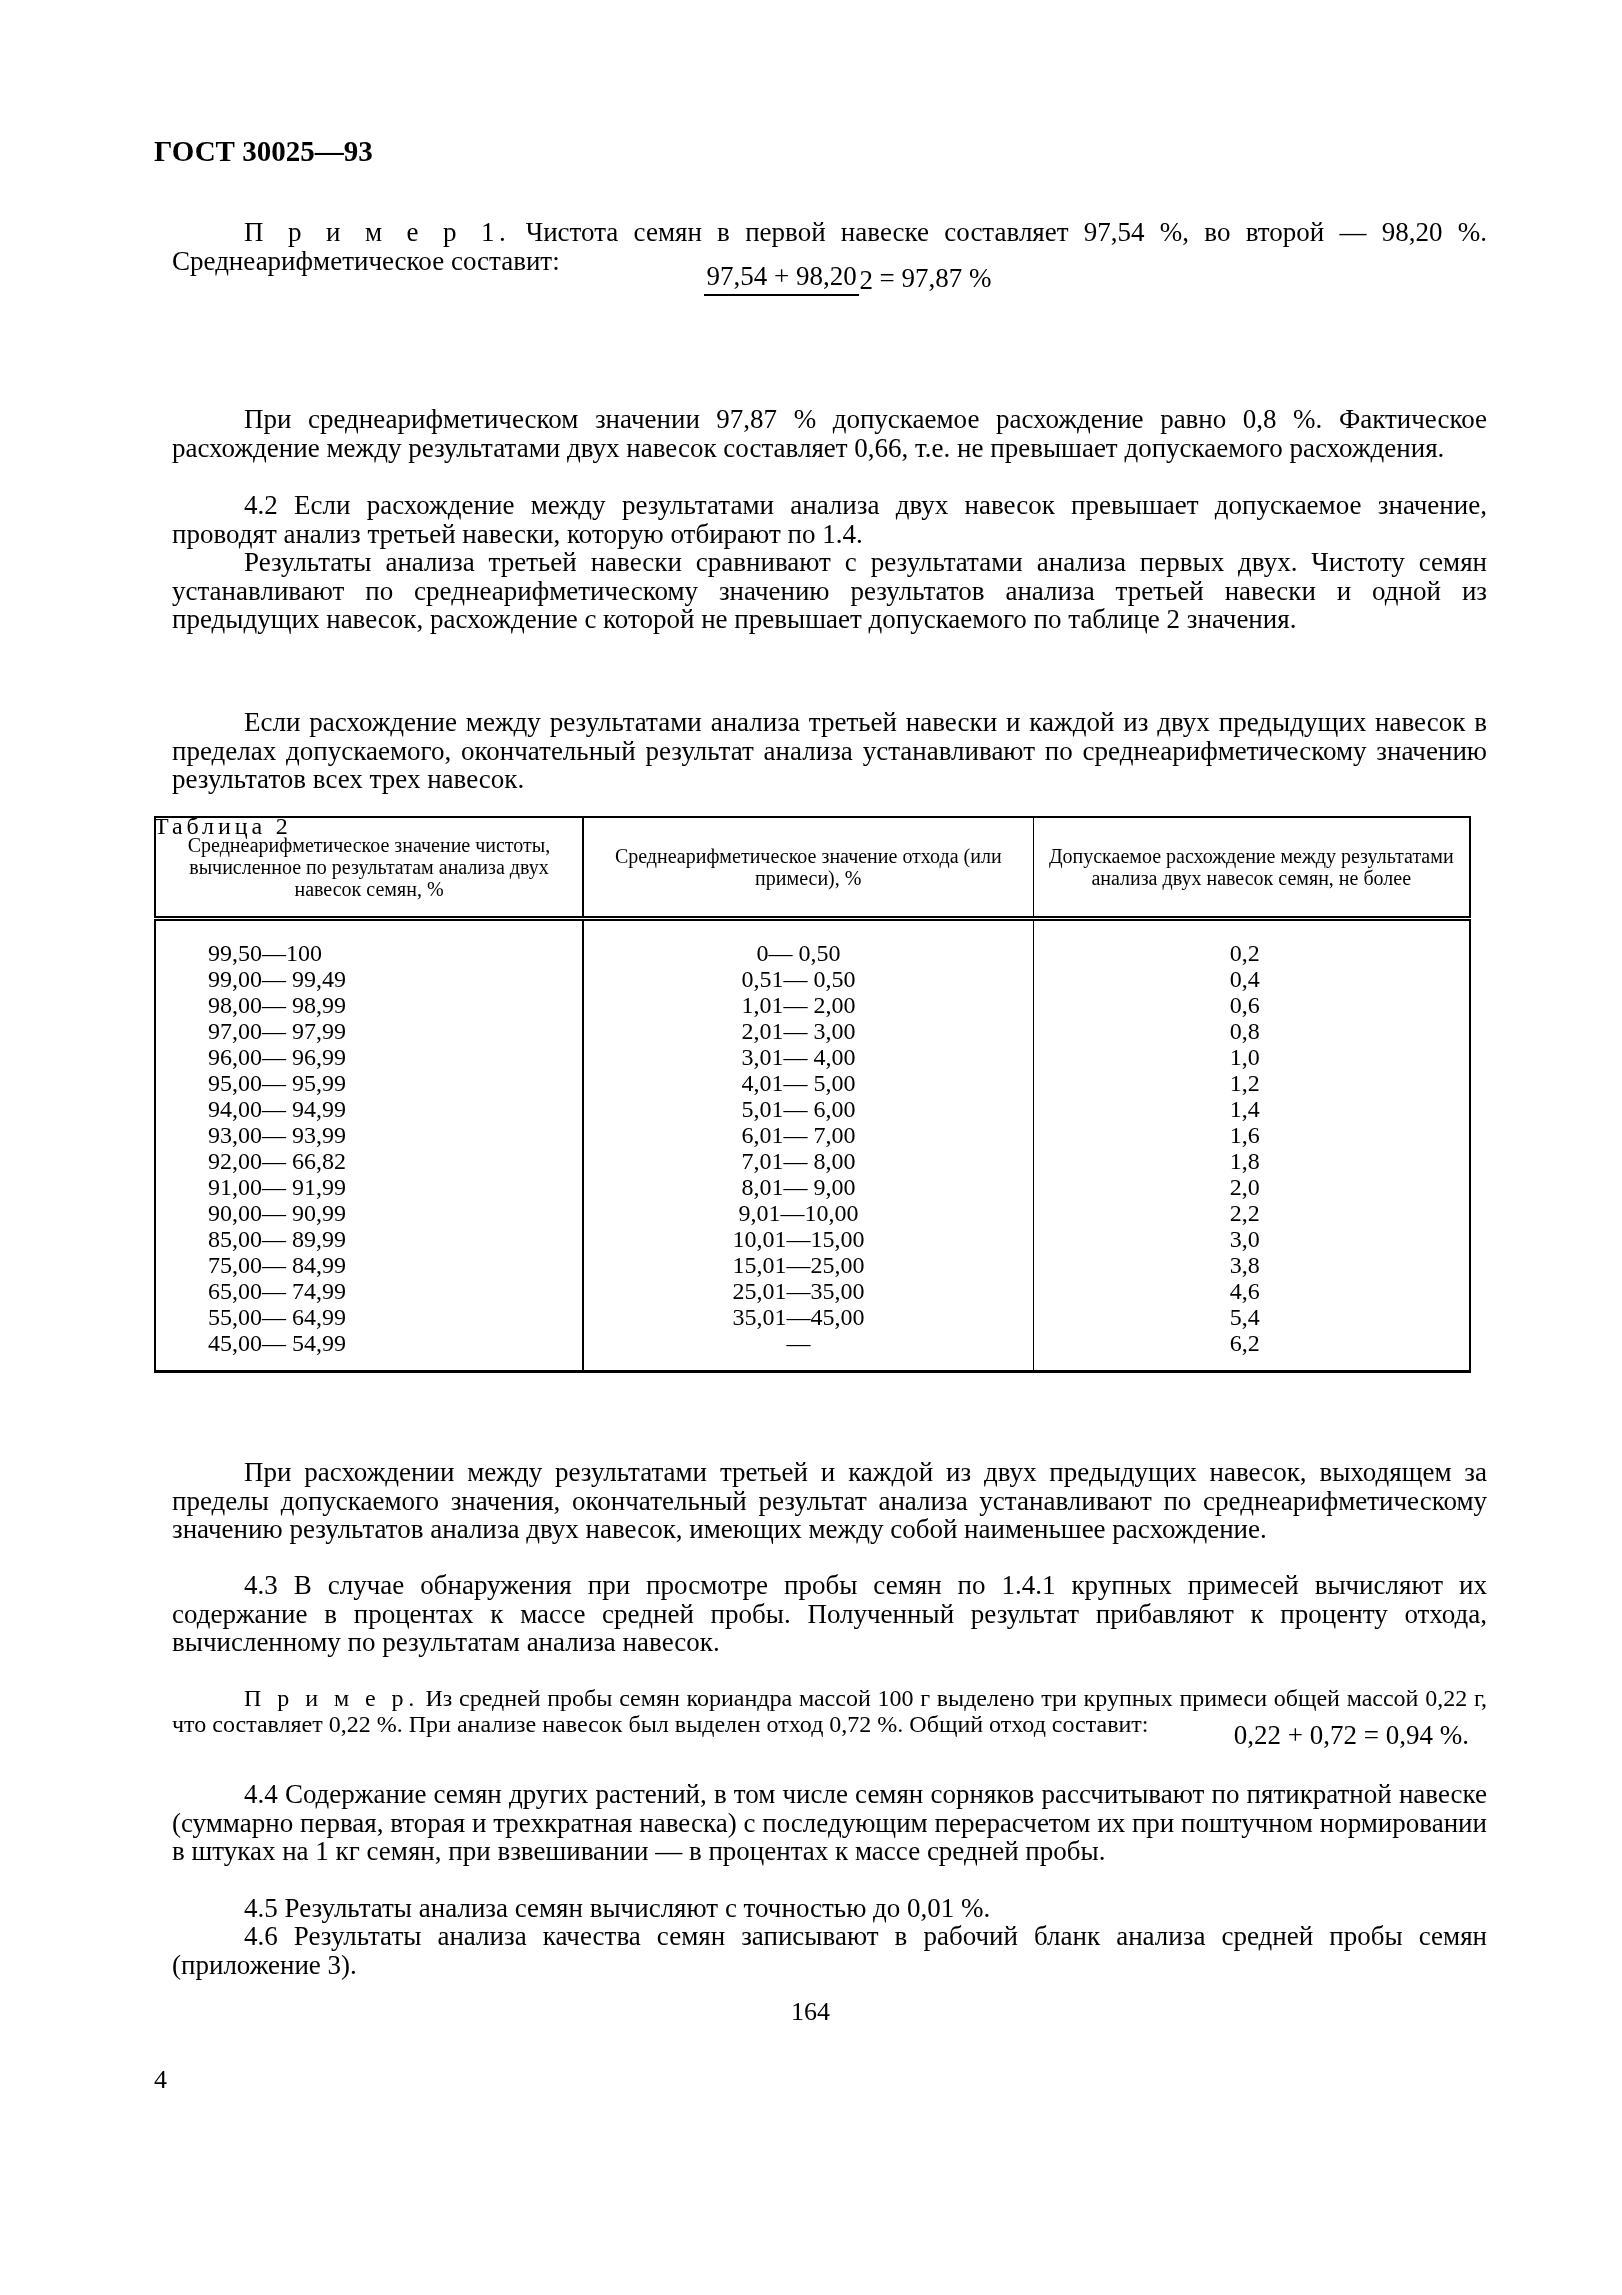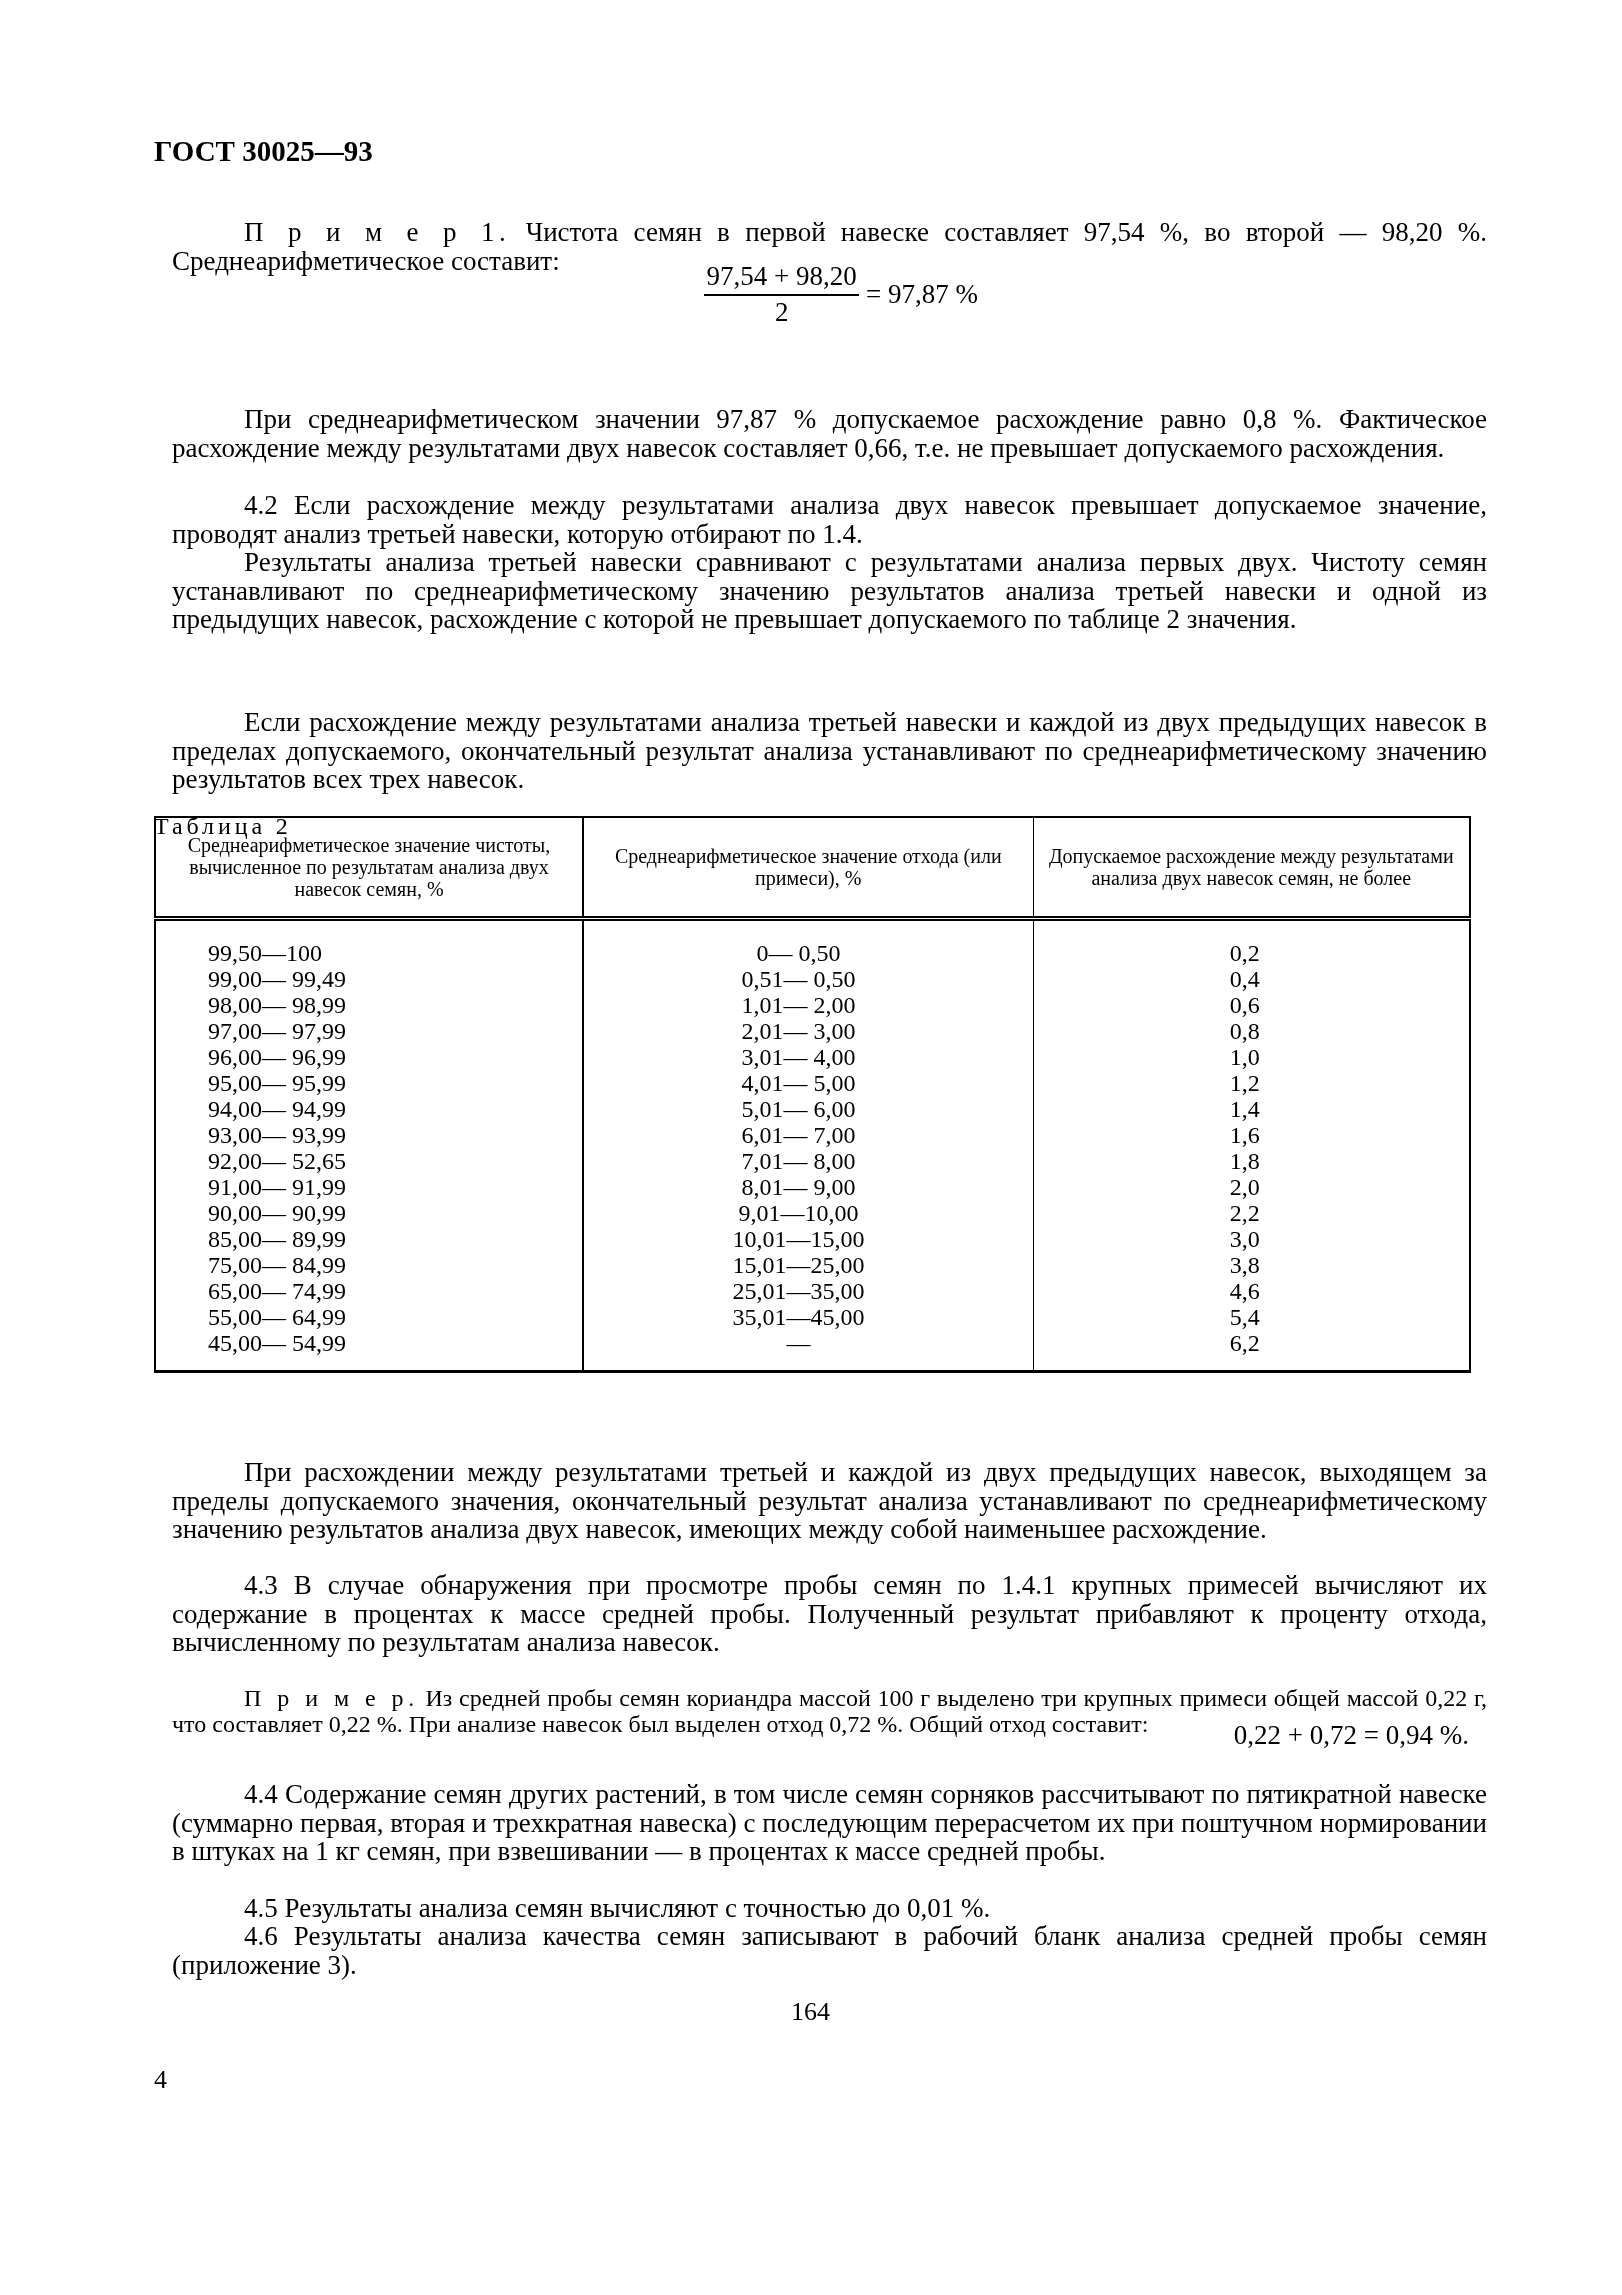--- a/index.html
+++ b/index.html
@@ -17,21 +17,21 @@
     position: absolute; left: 0; width: 1315px;
     font-size: 27px; line-height: 28.5px; text-align: justify;
     text-align-last: left; text-indent: 72px; margin: 18px;
   }
   .para.small { font-size: 24px; line-height: 26px; }
   .spaced { letter-spacing: 4.6px; }
   .formula-frac {
     position: absolute; left: 550px; top: 262px;
     font-size: 27px; line-height: 29px; display: flex; align-items: center;
   }
-  .frac { display: inline-flex; flex-direction: column; align-items: center; }
+  .frac { display: inline-flex; flex-direction: row; align-items: center; }
   .frac .num { padding: 0 2.6px 2.6px; border-bottom: 2px solid #000; }
   .frac .den { padding-top: 2.6px; }
   .frac-eq { margin-left: 6.5px; }
   .formula-line {
     position: absolute; left: 0; width: 1315px; text-align: right;
     font-size: 27px; line-height: 29px;
   }
   .table-caption {
     position: absolute; left: 0; top: 813px;
     font-size: 24px; line-height: 26px; letter-spacing: 3.9px;
@@ -107,21 +107,21 @@
         <td class="b-left c1">
           <div class="cell-body" id="col1">
               <div class="row-line">99,50—100</div>
               <div class="row-line">99,00— 99,49</div>
               <div class="row-line">98,00— 98,99</div>
               <div class="row-line">97,00— 97,99</div>
               <div class="row-line">96,00— 96,99</div>
               <div class="row-line">95,00— 95,99</div>
               <div class="row-line">94,00— 94,99</div>
               <div class="row-line">93,00— 93,99</div>
-              <div class="row-line">92,00— 52,65</div>
+              <div class="row-line">92,00— 66,82</div>
               <div class="row-line">91,00— 91,99</div>
               <div class="row-line">90,00— 90,99</div>
               <div class="row-line">85,00— 89,99</div>
               <div class="row-line">75,00— 84,99</div>
               <div class="row-line">65,00— 74,99</div>
               <div class="row-line">55,00— 64,99</div>
               <div class="row-line">45,00— 54,99</div>
             </div>
         </td>
         <td class="b-mid c2">

